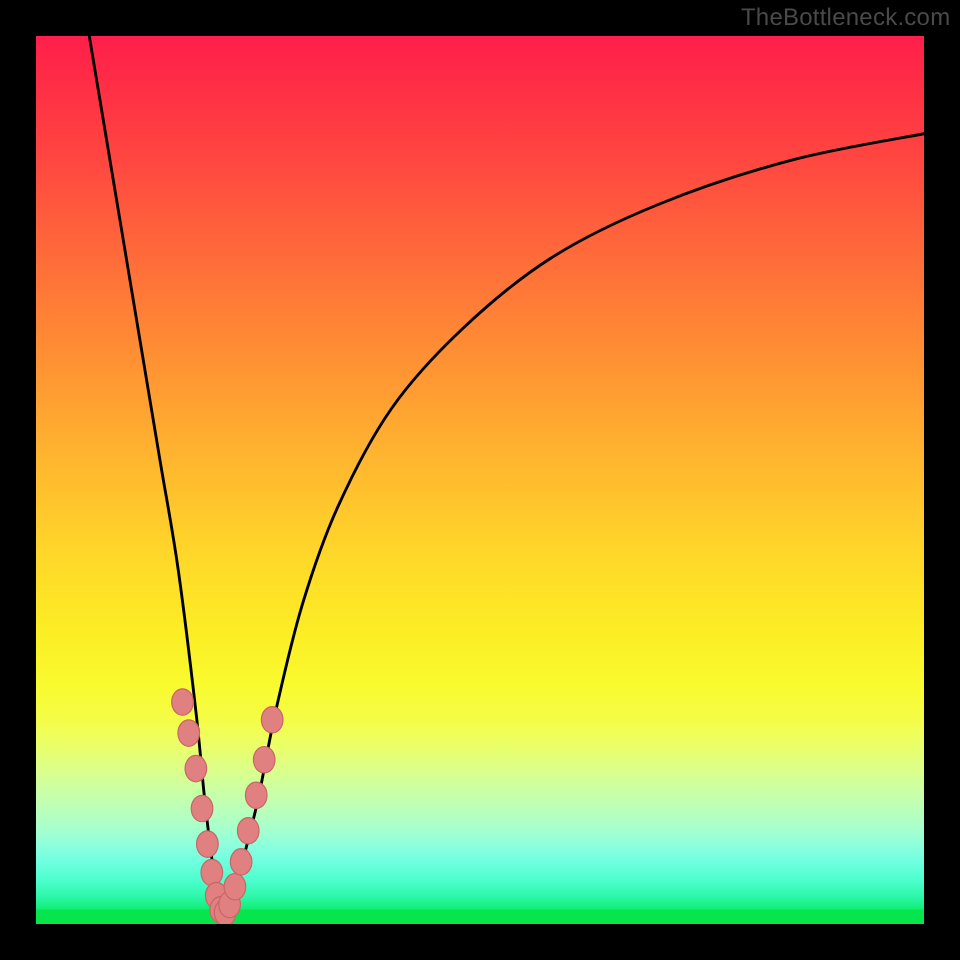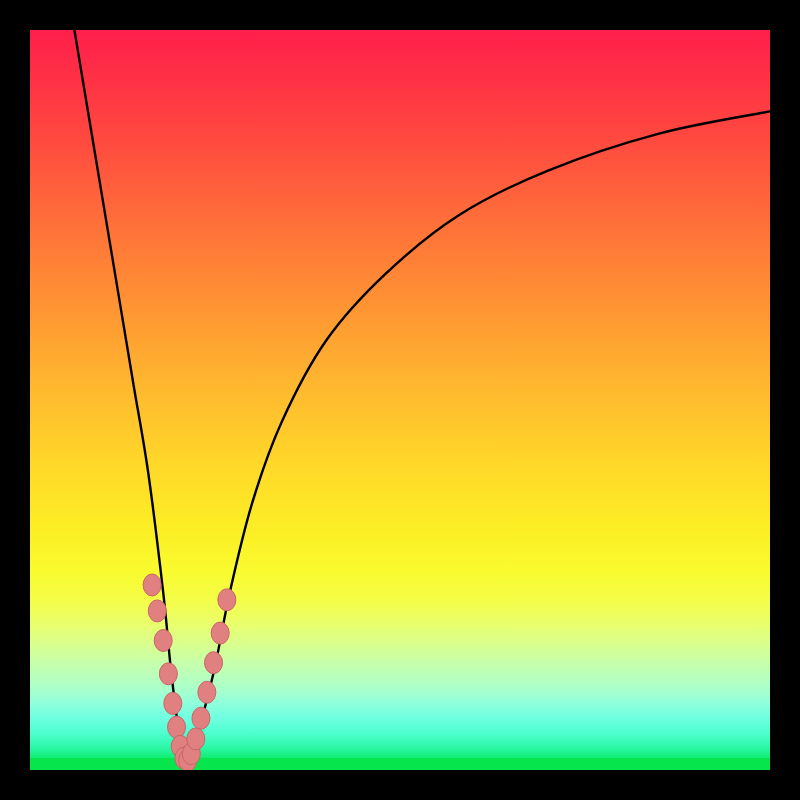--- a/index.html
+++ b/index.html
@@ -98,13 +98,14 @@
           <ellipse cx="161.32" cy="723.72" rx="9" ry="11" fill="#e08080" stroke="#c86666" stroke-width="1"></ellipse>
           <ellipse cx="165.76" cy="708.92" rx="9" ry="11" fill="#e08080" stroke="#c86666" stroke-width="1"></ellipse>
           <ellipse cx="170.94" cy="688.20" rx="9" ry="11" fill="#e08080" stroke="#c86666" stroke-width="1"></ellipse>
           <ellipse cx="176.86" cy="662.30" rx="9" ry="11" fill="#e08080" stroke="#c86666" stroke-width="1"></ellipse>
           <ellipse cx="183.52" cy="632.70" rx="9" ry="11" fill="#e08080" stroke="#c86666" stroke-width="1"></ellipse>
           <ellipse cx="190.18" cy="603.10" rx="9" ry="11" fill="#e08080" stroke="#c86666" stroke-width="1"></ellipse>
           <ellipse cx="196.84" cy="569.80" rx="9" ry="11" fill="#e08080" stroke="#c86666" stroke-width="1"></ellipse>
         </g>
     </svg>
   </div>
+  <div class="watermark">TheBottleneck.com</div>
 </div>
 
 </body></html>

